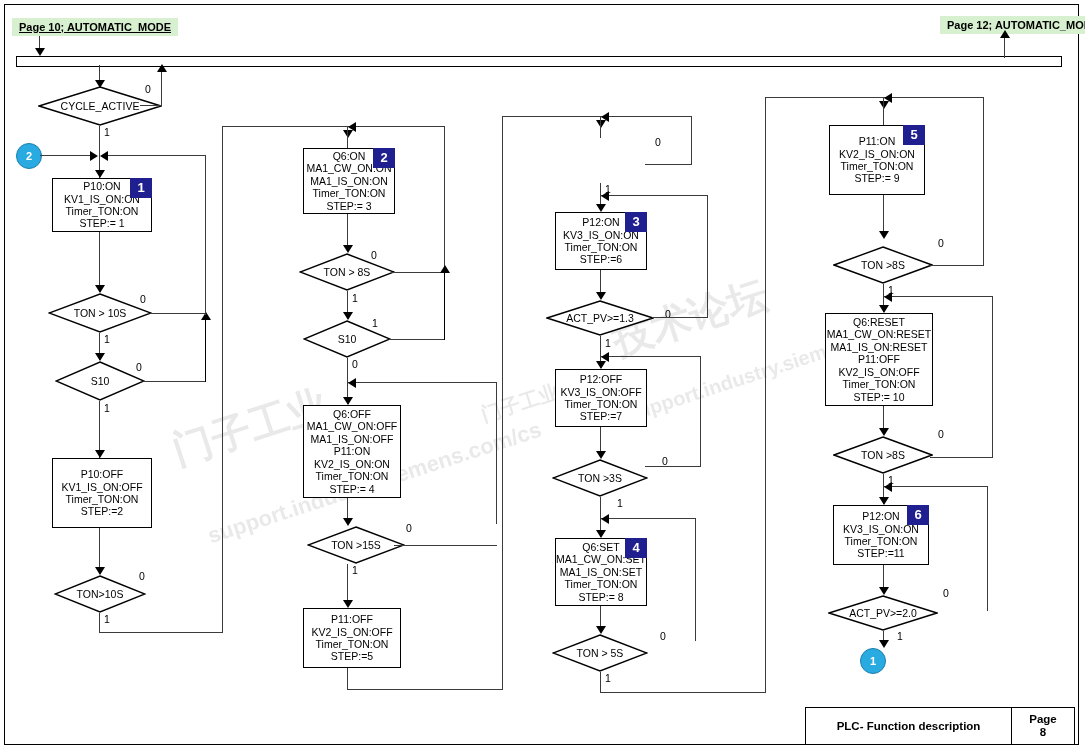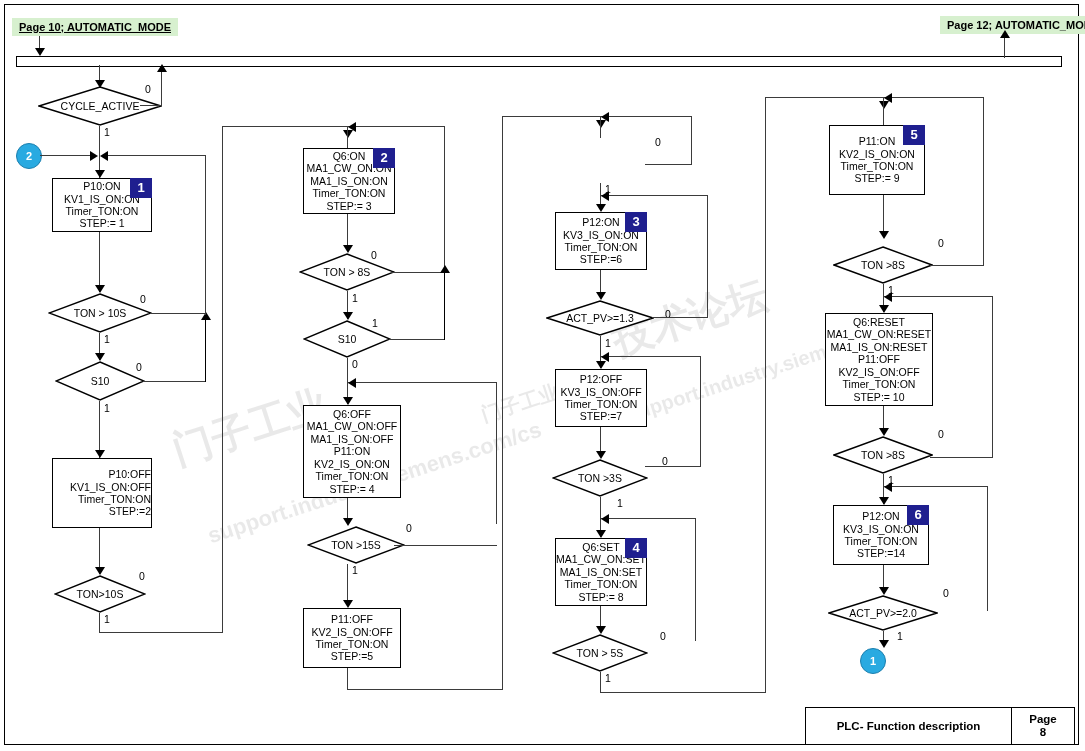--- a/index.html
+++ b/index.html
@@ -143,21 +143,21 @@
   <div class="hl" style="left:143px;top:381px;width:63px;"></div>
 
   <div class="vlb" style="left:205px;top:320px;height:62px;"></div>
   <div class="arrowU" style="left:201px;top:312px;"></div>
   <div class="vl" style="left:205px;top:155px;height:160px;"></div>
 
   <div class="lbl" style="left:104px;top:402px;">1</div>
   <div class="vl" style="left:99px;top:401px;height:57px;"></div>
   <div class="arrowD" style="left:95px;top:450px;"></div>
 
-  <div class="box" style="left:52px;top:458px;width:100px;height:70px;align-items:flex-end;">
+  <div class="box" style="left:52px;top:458px;width:100px;height:70px;">
     <div class="ln">P10:OFF</div>
     <div class="ln">KV1_IS_ON:OFF</div>
     <div class="ln">Timer_TON:ON</div>
     <div class="ln">STEP:=2</div>
   </div>
 
   <div class="vl" style="left:99px;top:528px;height:46px;"></div>
   <div class="arrowD" style="left:95px;top:567px;"></div>
 
   <div class="dia" style="left:54px;top:575px;width:92px;height:38px;">
@@ -416,21 +416,21 @@
   <div class="hl" style="left:883px;top:486px;width:105px;"></div>
   <div class="arrowL" style="left:884px;top:482px;"></div>
   <div class="vl" style="left:987px;top:486px;height:125px;"></div>
   <div class="arrowD" style="left:879px;top:497px;"></div>
 
   <div class="box" style="left:833px;top:505px;width:96px;height:60px;">
     <div class="badge">6</div>
     <div class="ln">P12:ON</div>
     <div class="ln">KV3_IS_ON:ON</div>
     <div class="ln">Timer_TON:ON</div>
-    <div class="ln">STEP:=14</div>
+    <div class="ln">STEP:=11</div>
   </div>
 
   <div class="vl" style="left:883px;top:565px;height:28px;"></div>
   <div class="arrowD" style="left:879px;top:587px;"></div>
 
   <div class="dia" style="left:828px;top:595px;width:110px;height:36px;">
     <svg class="shape" viewBox="0 0 110 36" preserveAspectRatio="none">
       <polygon points="55,1 109,18 55,35 1,18" fill="#fff" stroke="#000" stroke-width="1.4"></polygon>
     </svg>
     <div class="txt">ACT_PV&gt;=2.0</div>

